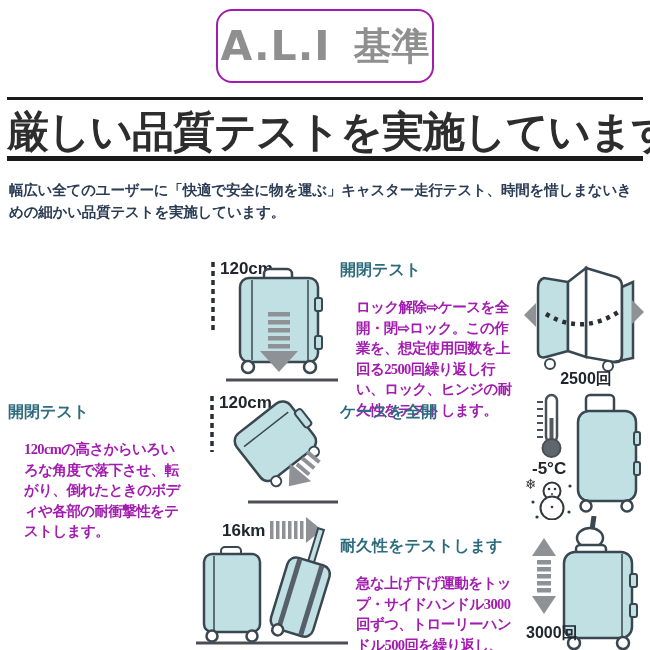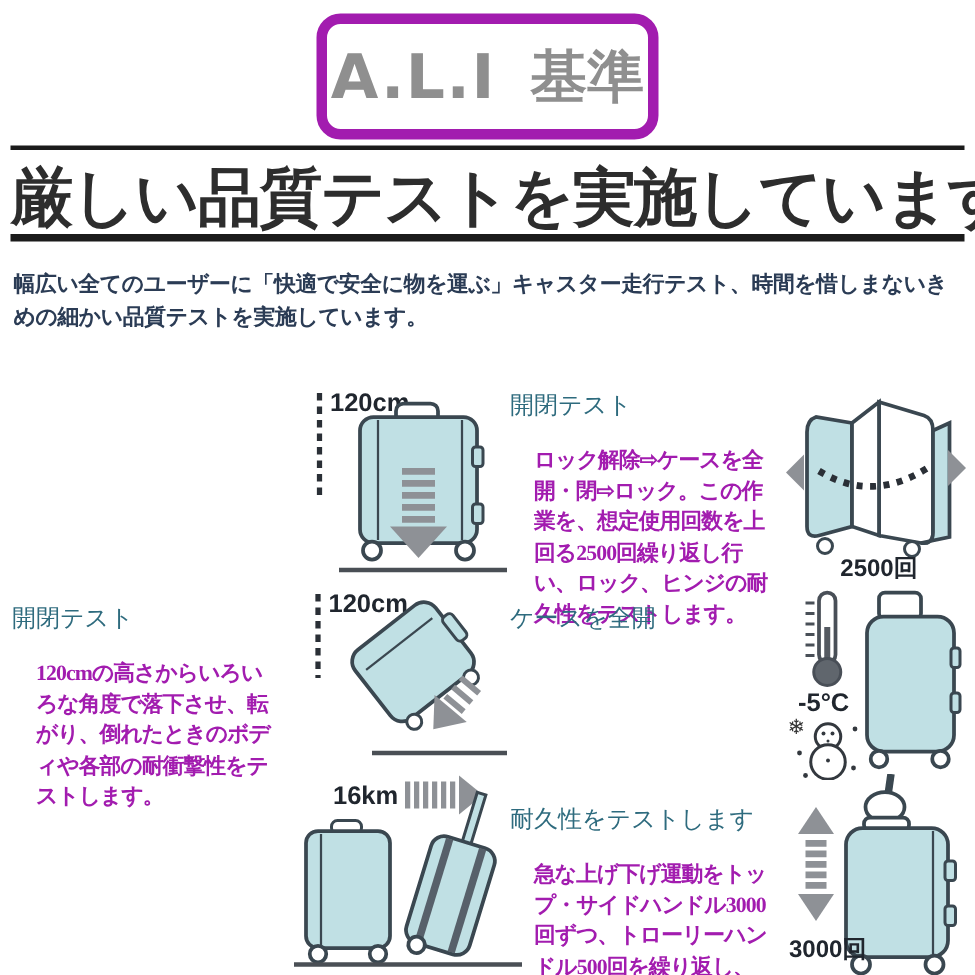--- a/index.html
+++ b/index.html
@@ -4,21 +4,21 @@
 <style>
   html,body{margin:0;padding:0;}
   body{
     width:650px;height:650px;background:#ffffff;position:relative;overflow:hidden;
     font-family:"Liberation Sans","DejaVu Sans",sans-serif;
     -webkit-font-smoothing:antialiased;
   }
   
   .badge{
     position:absolute;top:9px;left:50%;transform:translateX(-50%);
-    width:214px;height:70px;border:7px solid #a21caf;border-radius:16px;
+    width:214px;height:70px;border:2px solid #a21caf;border-radius:16px;
     display:flex;align-items:center;justify-content:center;gap:7px;background:#fff;
   }
   .badge .brand{
     color:#8f8f8f;font-size:41px;font-weight:bold;letter-spacing:1px;
     font-family:"DejaVu Sans",sans-serif;
   }
   .badge .suffix{color:#8f8f8f;font-size:38px;font-weight:bold;margin-left:16px;}
   
   .rule-thin{position:absolute;top:97px;left:7px;right:7px;height:3px;background:#1b1b1b;}
   .page-title{
@@ -36,21 +36,21 @@
     position:absolute;top:248px;left:0;right:0;
     display:grid;grid-template-columns:332px 306px;grid-template-rows:142px 126px 138px;
     padding-left:8px;
   }
   .cell{position:relative;}
   .cell-text{width:190px;}
   .cell-text.pt-a{padding-top:38px;}
   .cell-text.pt-b{padding-top:12px;}
   .cell-text.pt-d{padding-top:20px;}
   .test-title{
-    margin:0 0 3px 0;font-size:16px;font-weight:normal;color:#2e6b7e;letter-spacing:0;
+    margin:0 0 3px 0;font-size:16px;font-weight:bold;color:#2e6b7e;letter-spacing:0;
   }
   .test-text{
     margin:16px;font-size:14.5px;line-height:20.5px;font-weight:600;color:#a21caf;letter-spacing:-0.6px;font-family:Liberation Serif, serif;
   }
   .illo{position:absolute;top:0;right:2px;}
   .illo.wide{right:-8px;}
   .svglabel{font-family:"Liberation Sans","DejaVu Sans",sans-serif;font-weight:bold;font-size:17px;fill:#20262e;}
   .svglabel.sm{font-size:16px;}
 </style>
 </head>

